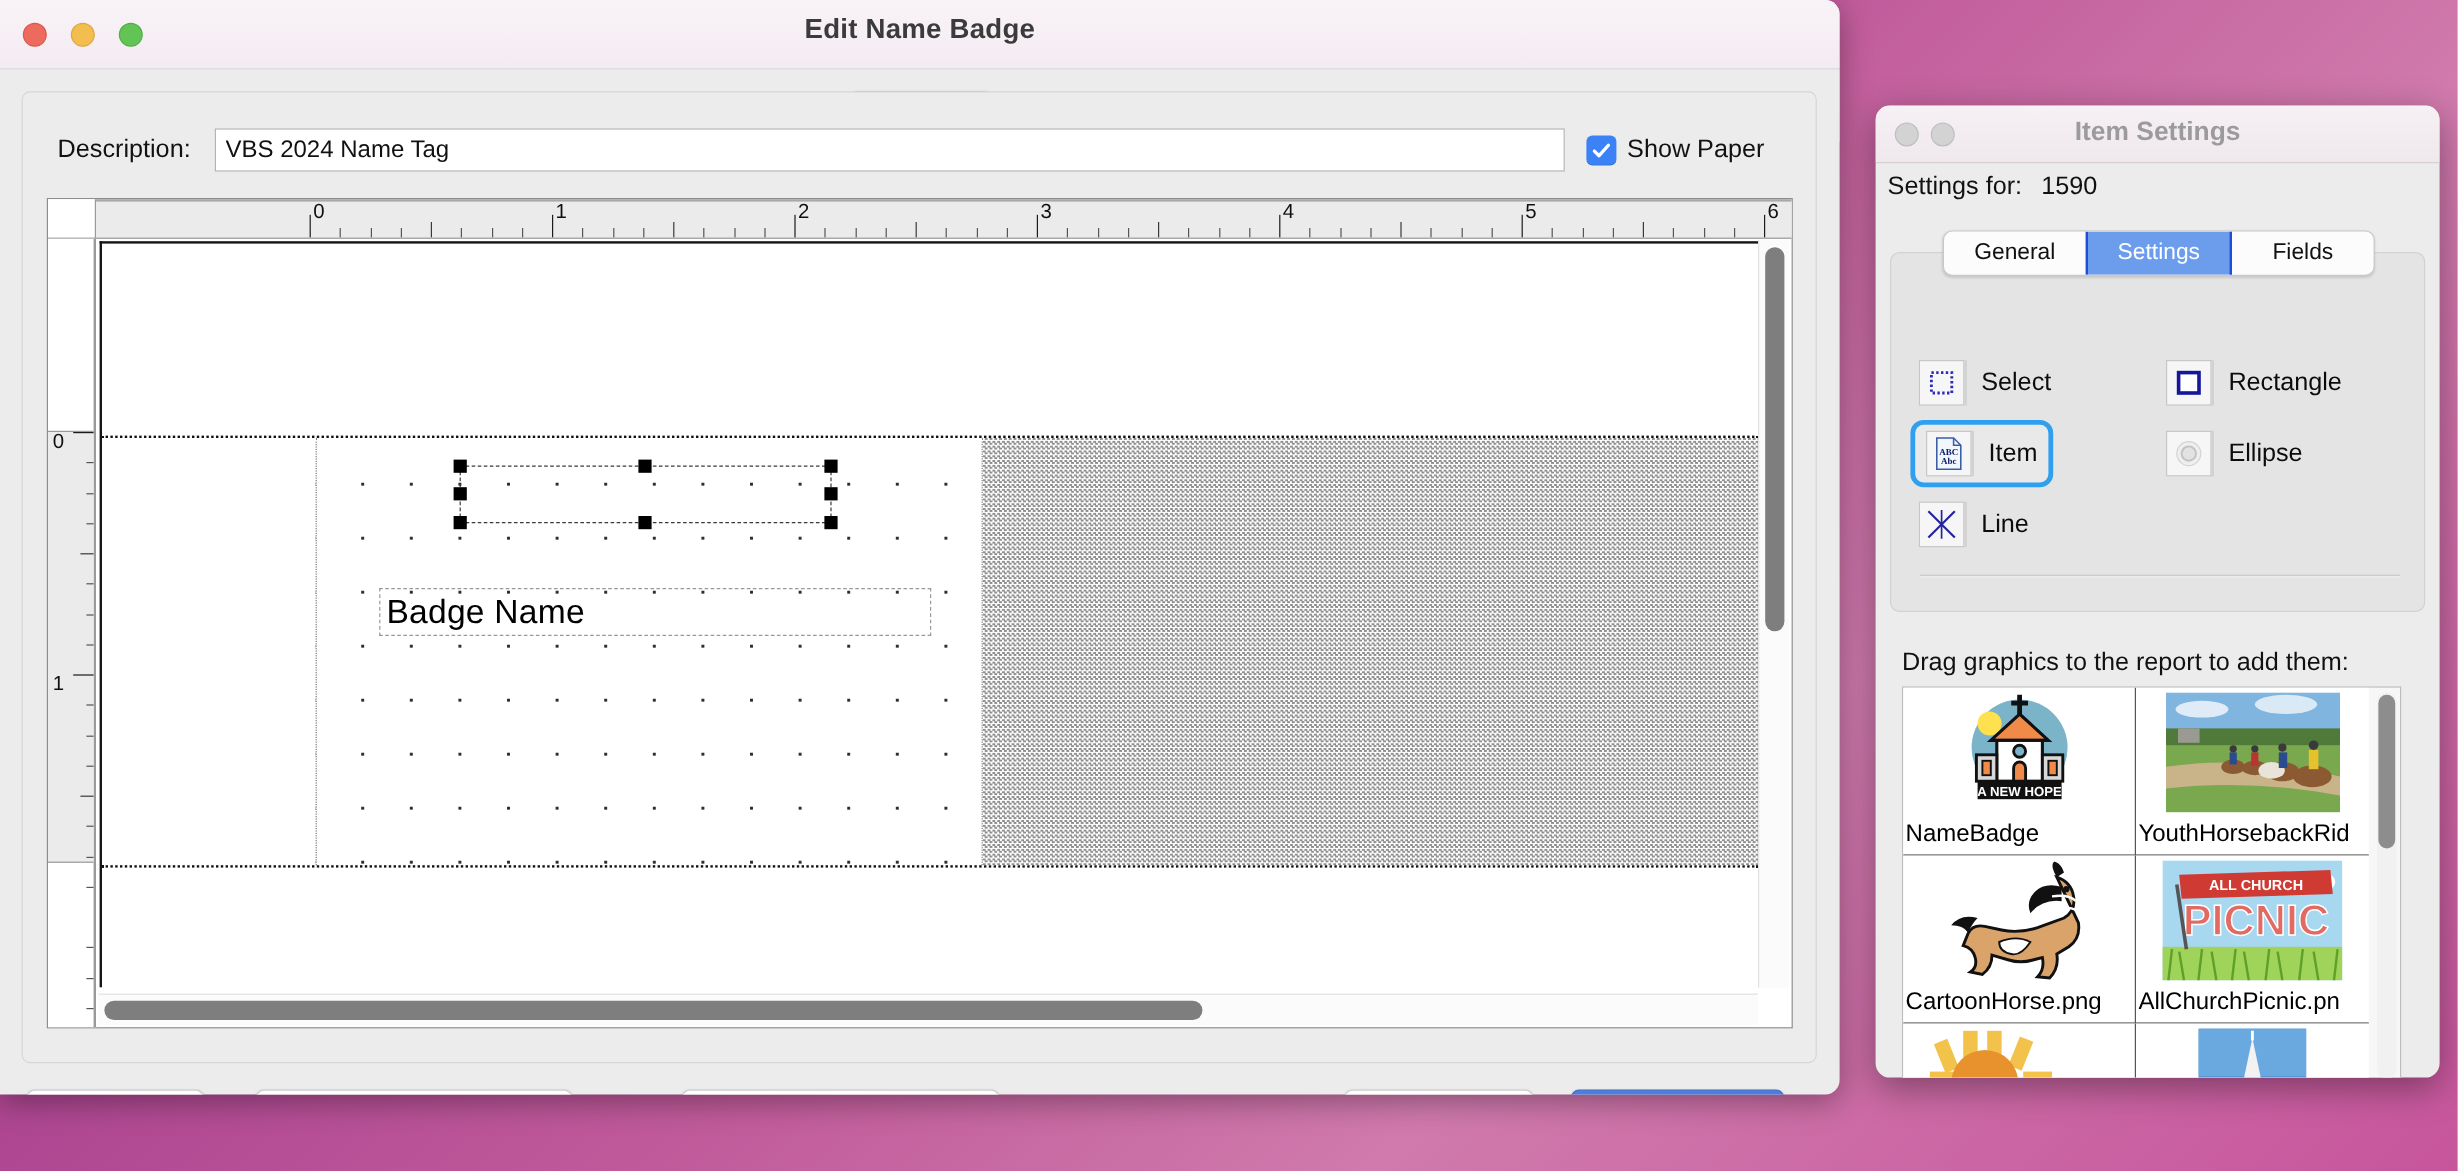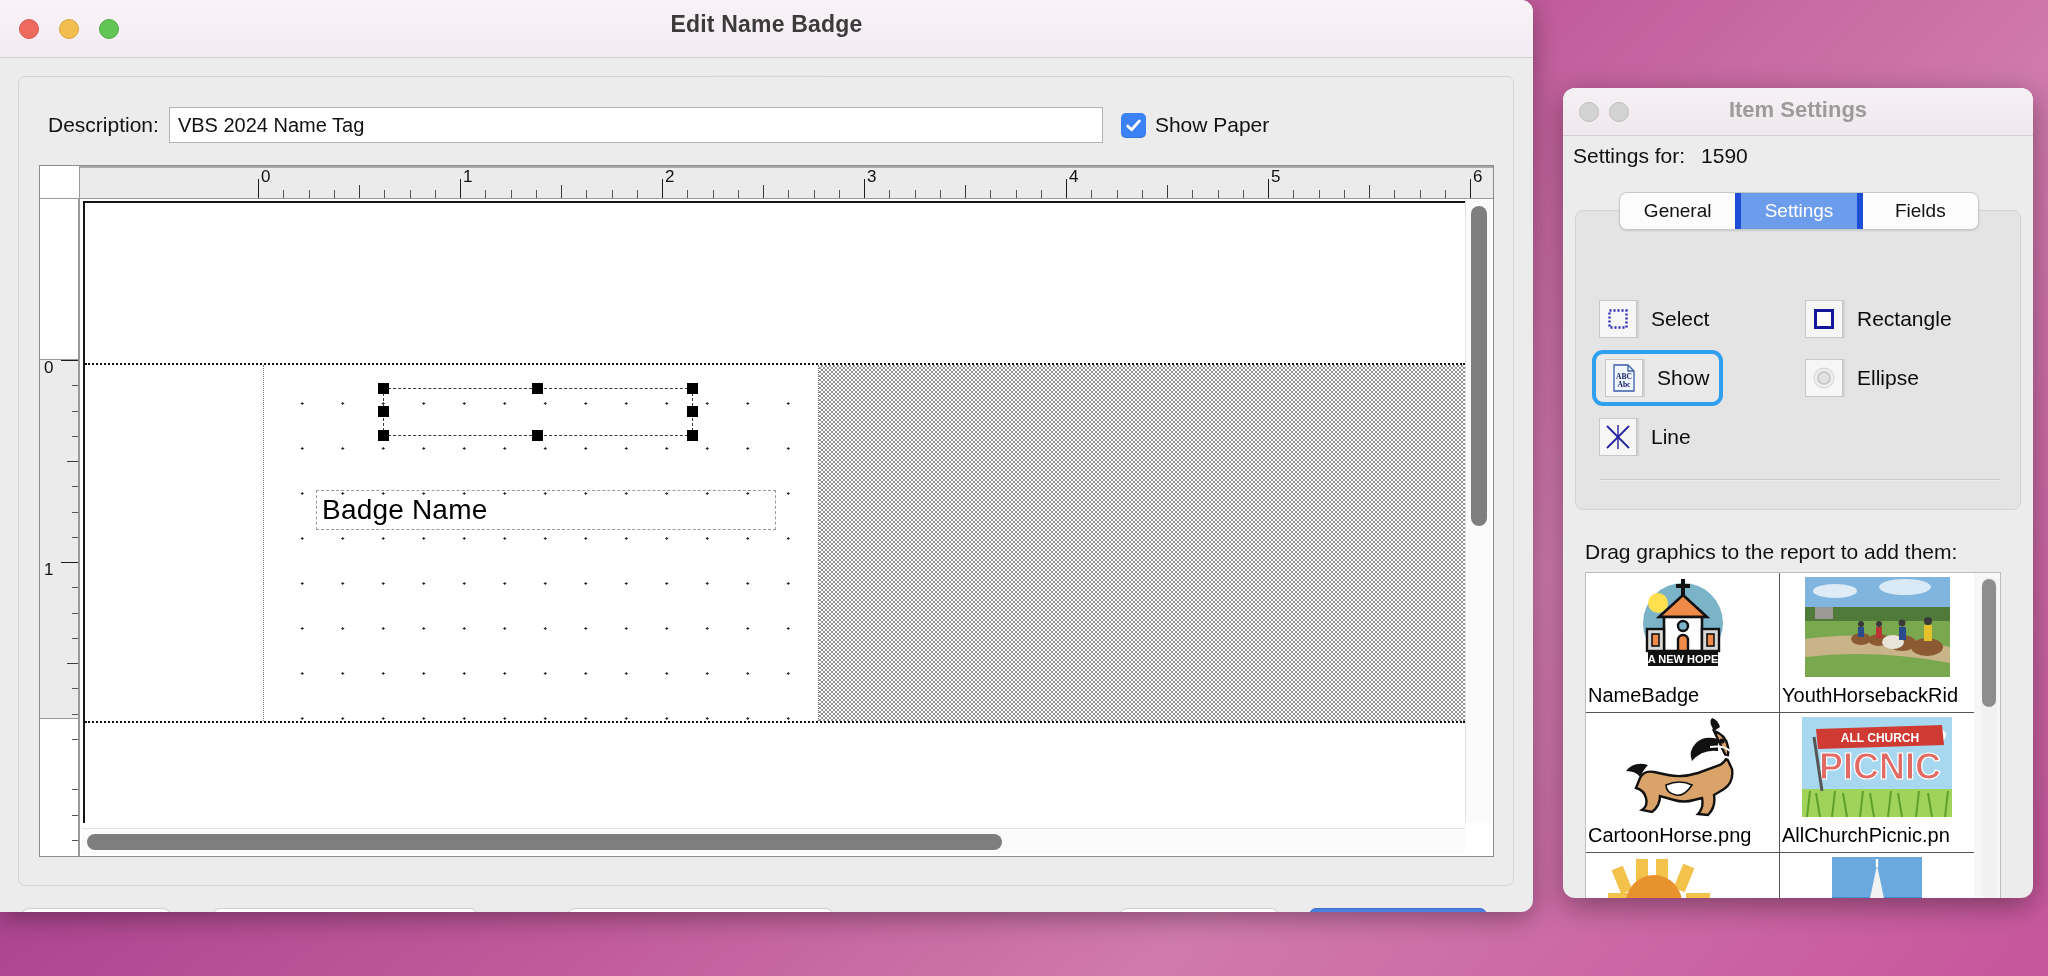--- a/index.html
+++ b/index.html
@@ -43,21 +43,21 @@
   #content-panel{
     position:absolute; left:18px; top:76px; width:1496px; height:810px;
     background:#ececec; border:1px solid #d6d6d6; border-radius:7px;
   }
   #desc-row{
     position:absolute; left:0; top:28px; width:100%; height:40px;
     display:flex; align-items:center;
   }
   #desc-label{ margin-left:29px; font-size:21px; color:#121212; }
   #desc-input{
-    margin-left:10px; width:934px; height:36px; background:#fff;
+    margin-left:20px; width:1125px; height:36px; background:#fff;
     border:1px solid #b4b4b4; font-size:20px; color:#111;
     padding:0 8px; font-family:"Liberation Sans",sans-serif;
     outline:none;
   }
   #showpaper-wrap{ display:flex; align-items:center; margin-left:18px; gap:9px;}
   #showpaper-box{
     width:25px;height:25px;border-radius:5px;background:#3b82f6;
     display:flex;align-items:center;justify-content:center;
     box-shadow:inset 0 -1px 0 rgba(0,0,0,.12);
   }
@@ -195,21 +195,21 @@
     position:absolute; left:10px; top:56px; font-size:21px; color:#111;
   }
   #settings-for b{ font-weight:normal; margin-left:16px; }
 
   #seg{
     position:absolute; left:56px; top:104px; width:360px; height:38px;
     background:#fcfcfc; border:1px solid #c8c8c8; border-radius:8px; display:flex;
     box-shadow:0 1px 2px rgba(0,0,0,.12); overflow:hidden;
   }
   .seg-item{ flex:1; display:flex;align-items:center;justify-content:center;
-    font-size:19px; color:#111; border-right:6px solid #1d4ed8;}
+    font-size:19px; color:#111; border-right:2px solid #1d4ed8;}
   .seg-item:last-child{border-right:none;}
   .seg-item.active{ background:#6c9ded; color:#fff;}
 
   #tools-panel{
     position:absolute; left:12px; top:122px; width:446px; height:300px;
     background:#e4e4e4; border:1px solid #d2d2d2; border-radius:8px;
   }
   .tool{
     position:absolute; display:flex; align-items:center; gap:14px;
     padding:5px 9px; border-radius:7px;
@@ -441,21 +441,21 @@
 
     <div class="tool selected" id="tool-text">
       <span class="tool-ico">
         <svg width="26" height="28" viewBox="0 0 26 28">
           <path d="M3 1 h14 l6 6 v20 H3 Z" fill="#f2f6fd" stroke="#3a5ea8" stroke-width="1.3"></path>
           <path d="M17 1 v6 h6" fill="none" stroke="#3a5ea8" stroke-width="1.3"></path>
           <text x="13" y="15" font-size="7.5" text-anchor="middle" fill="#11226b" font-family="Liberation Serif, serif" font-weight="bold">ABC</text>
           <text x="13" y="23" font-size="7.5" text-anchor="middle" fill="#11226b" font-family="Liberation Serif, serif" font-weight="bold">Abc</text>
         </svg>
       </span>
-      <span class="tool-label">Show</span>
+      <span class="tool-label">Item</span>
     </div>
 
     <div class="tool" id="tool-line">
       <span class="tool-ico">
         <svg width="26" height="26" viewBox="0 0 26 26">
           <path d="M2 24 L24 2" stroke="#23239e" stroke-width="1.8"></path>
           <path d="M2 2 L24 24" stroke="#23239e" stroke-width="1.8"></path>
           <path d="M13 1 L13 25" stroke="#23239e" stroke-width="1.4"></path>
         </svg>
       </span>

